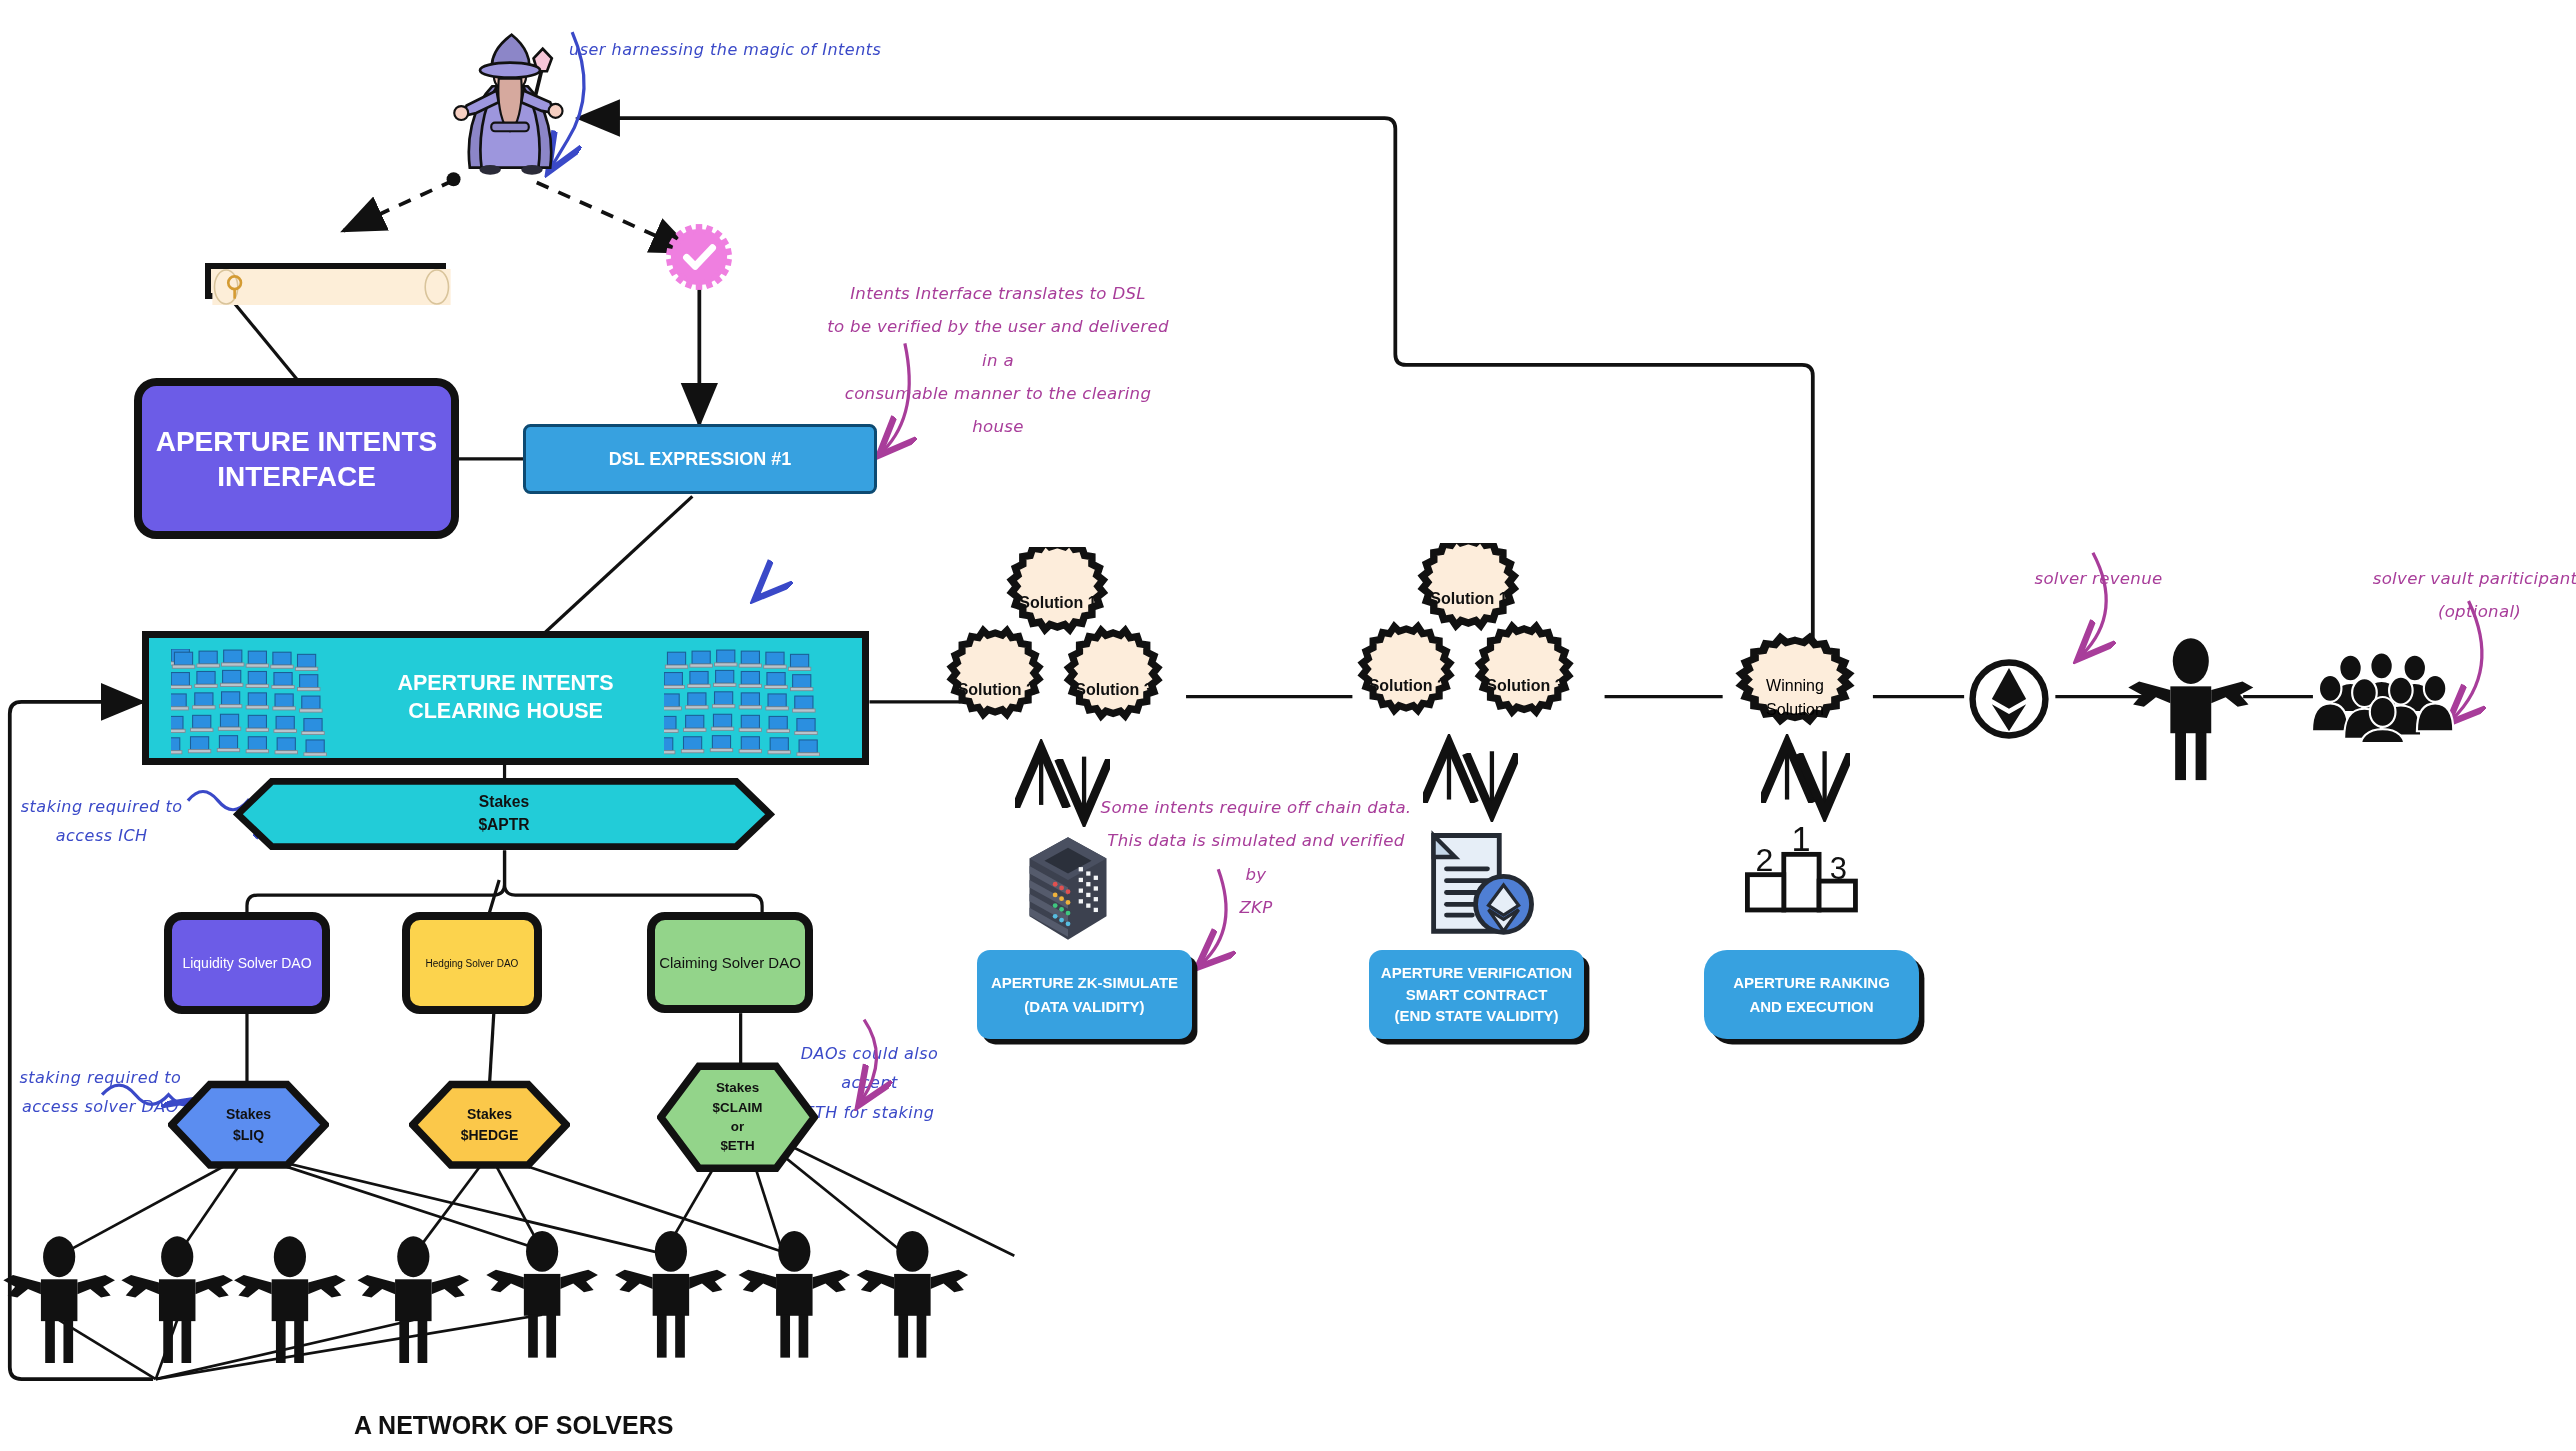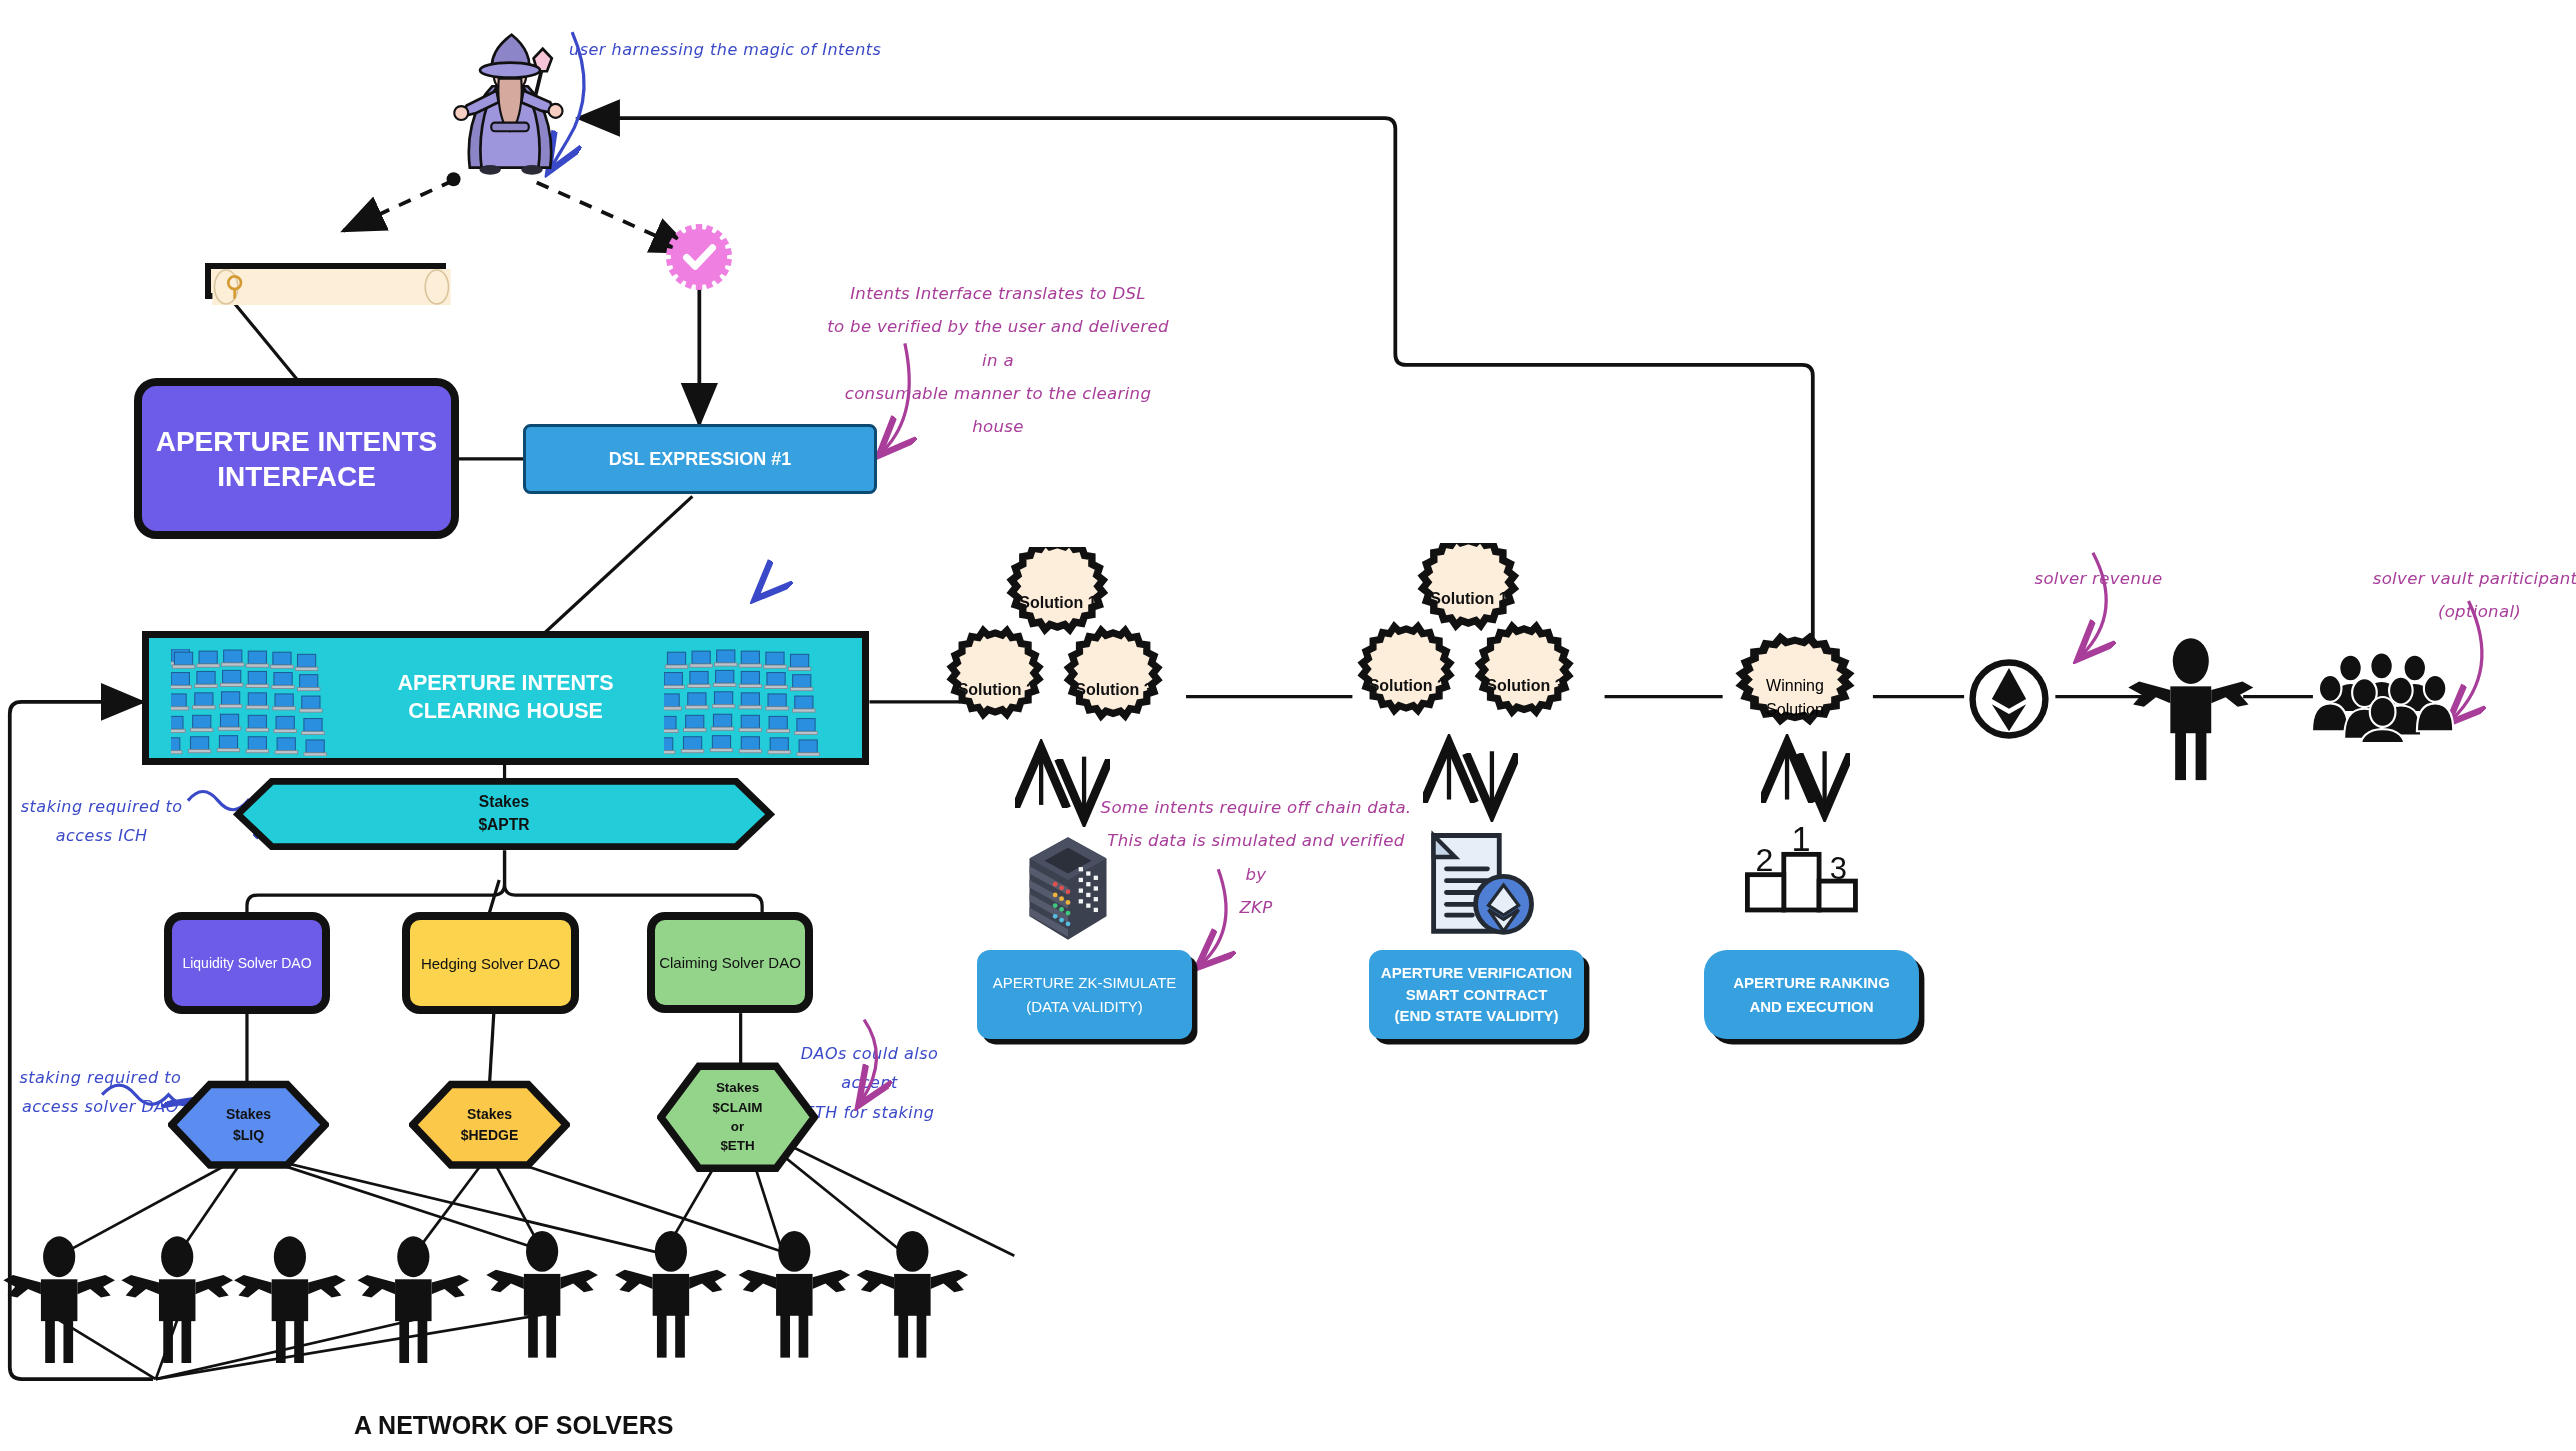--- a/index.html
+++ b/index.html
@@ -357,21 +357,21 @@
          flex-direction:column;align-items:center;justify-content:center;
          font-size:15.6px;font-weight:bold;color:#111;line-height:1.45;">
       <span>Stakes</span>
       <span>$APTR</span>
     </div>
   </div>
 
   <div class="node daobox dao-liq" style="left:164px;top:912px;width:166px;height:102px;font-size:14px;">
     <span>Liquidity Solver DAO</span>
   </div>
-  <div class="node daobox dao-hed" style="left:402px;top:912px;width:177px;height:102px;font-size:15px;">
+  <div class="node daobox dao-hed" style="left:402px;top:912px;width:140px;height:102px;font-size:10px;">
     <span>Hedging Solver DAO</span>
   </div>
   <div class="node daobox dao-cla" style="left:647px;top:912px;width:166px;height:101px;font-size:15px;">
     <span>Claiming Solver DAO</span>
   </div>
 
   <div class="abs" style="left:168px;top:1080px;width:161px;height:89px;z-index:5;">
     <svg viewBox="0 0 300 165" width="161" height="89" style="position:absolute;left:0;top:0;">
       <polygon points="78,8 222,8 293,83 222,158 78,158 7,83" fill="#5b8df0" stroke="#111" stroke-width="14"></polygon>
     </svg>
@@ -548,21 +548,21 @@
     <svg viewBox="0 0 230 190" width="123" height="102">
       <rect x="80" y="62" width="66" height="104" fill="#fff" stroke="#111" stroke-width="9"></rect>
       <rect x="12" y="100" width="68" height="66" fill="#fff" stroke="#111" stroke-width="9"></rect>
       <rect x="146" y="112" width="68" height="54" fill="#fff" stroke="#111" stroke-width="9"></rect>
       <text x="112" y="56" font-size="64" font-family="Liberation Sans, sans-serif" text-anchor="middle" fill="#111">1</text>
       <text x="44" y="94" font-size="60" font-family="Liberation Sans, sans-serif" text-anchor="middle" fill="#111">2</text>
       <text x="182" y="108" font-size="58" font-family="Liberation Sans, sans-serif" text-anchor="middle" fill="#111">3</text>
     </svg>
   </div>
 
-  <div class="node bluebox" style="left:977px;top:950px;width:215px;height:89px;font-size:15px;font-weight:normal;line-height:1.55;">
+  <div class="node bluebox" style="left:977px;top:950px;width:215px;height:89px;font-size:15px;font-weight:bold;line-height:1.55;">
     <span>APERTURE ZK-SIMULATE</span>
     <span>(DATA VALIDITY)</span>
   </div>
 
   <div class="node bluebox" style="left:1369px;top:950px;width:215px;height:89px;font-size:15px;font-weight:bold;line-height:1.45;">
     <span>APERTURE VERIFICATION</span>
     <span>SMART CONTRACT</span>
     <span>(END STATE VALIDITY)</span>
   </div>
 

